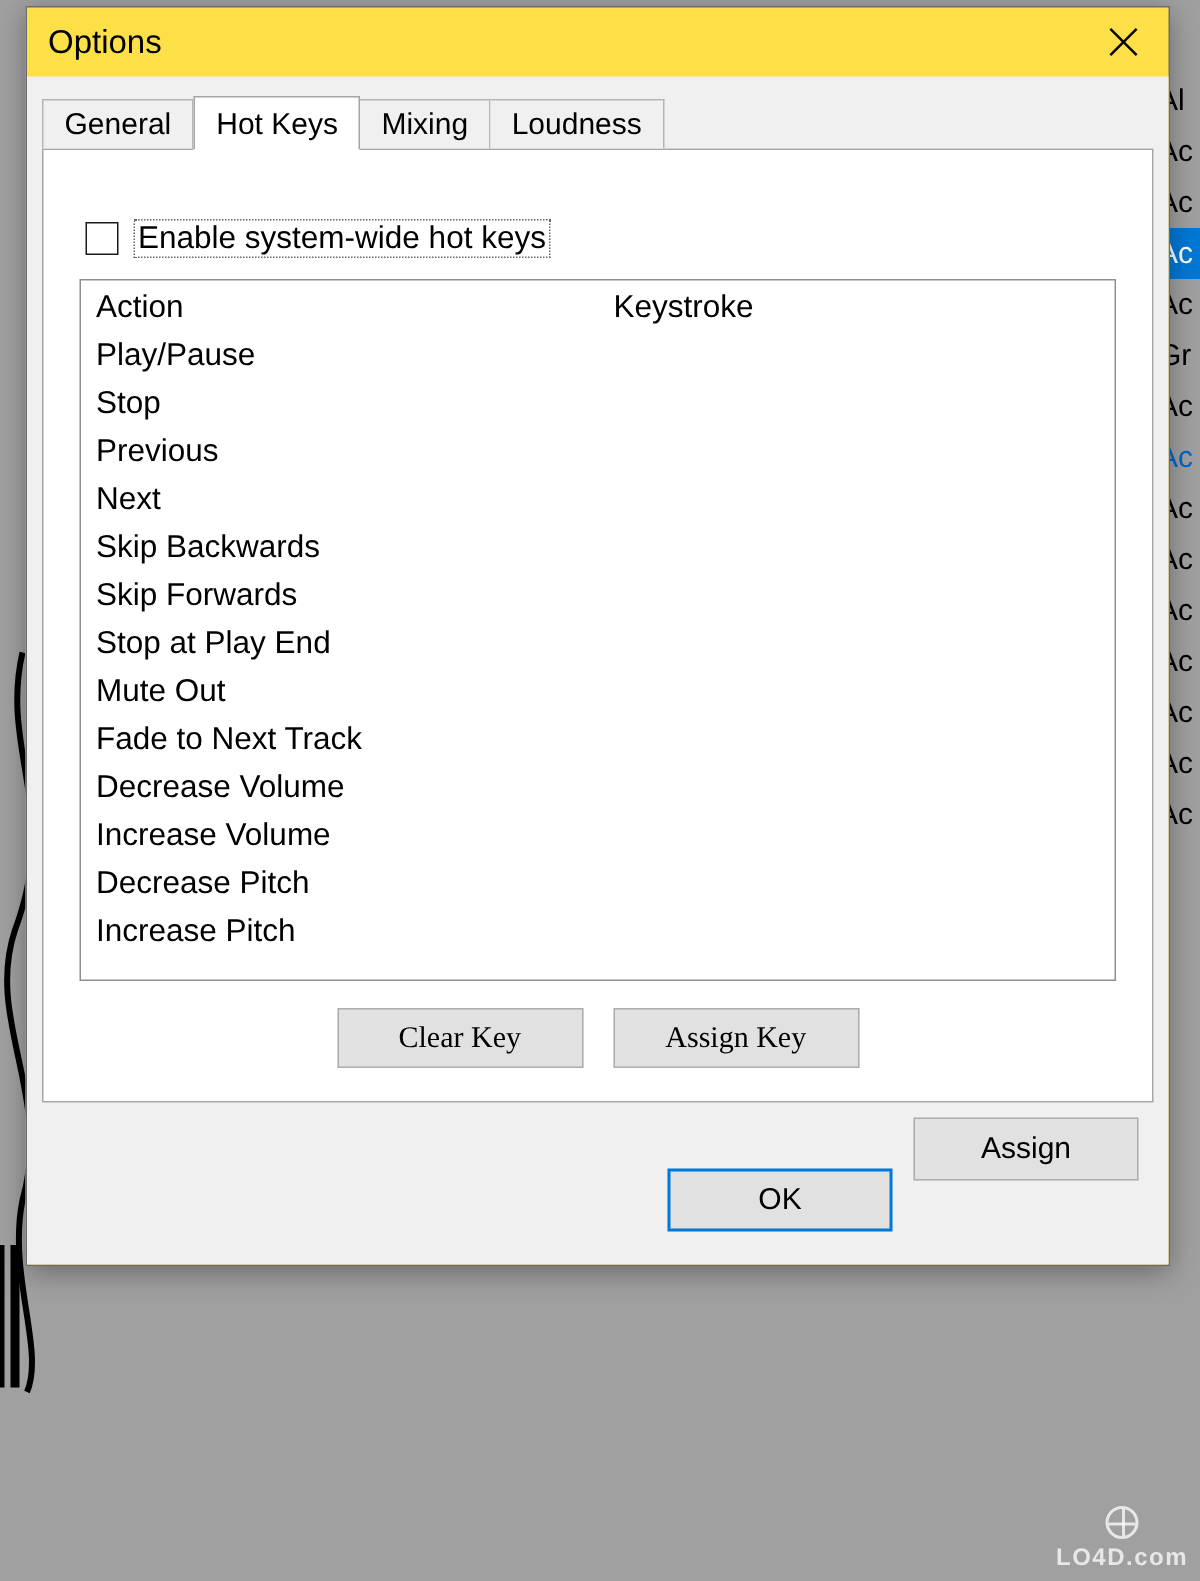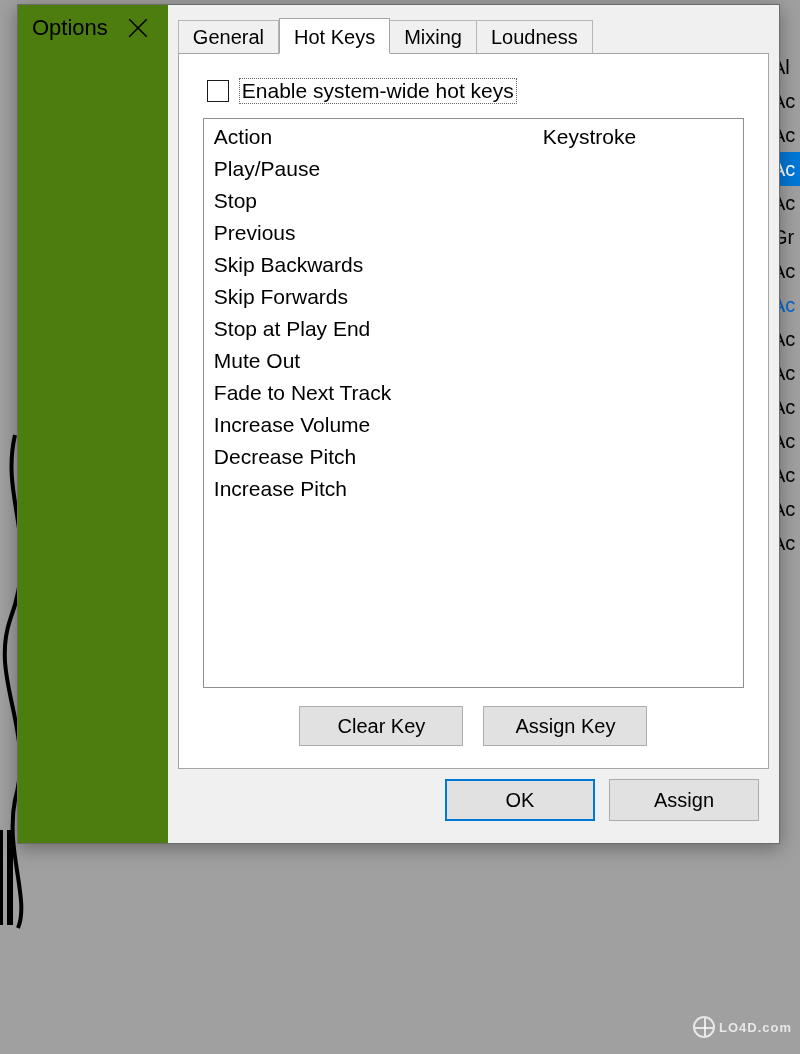--- a/index.html
+++ b/index.html
@@ -40,26 +40,26 @@
   .bg-list .item.sel { background: #0078d7; color: #fff; }
   .bg-list .item.link { color: #0066cc; }
 
   
   .dialog {
     position: absolute;
     left: 17px;
     top: 4px;
     width: 763px;
     height: 840px;
-    background: #4d7c0f;
+    background: #fde047;
     border: 1px solid #6c6c6c;
     box-shadow: 0 4px 18px rgba(0,0,0,0.35);
     z-index: 10;
     display: flex;
-    flex-direction: row;
+    flex-direction: column;
   }
 
   .titlebar {
     height: 46px;
     display: flex;
     align-items: center;
     padding-left: 14px;
     font-size: 22px;
     font-weight: 400;
     color: #000;
@@ -124,20 +124,21 @@
     z-index: 1;
   }
 
   
   .check-row {
     display: flex;
     align-items: center;
     gap: 10px;
     margin-bottom: 14px;
     margin-left: 4px;
+    margin-top: 22px;
   }
   .checkbox {
     width: 22px; height: 22px;
     border: 1px solid #1a1a1a;
     background: #fff;
     cursor: pointer;
     flex: 0 0 auto;
   }
   .check-label {
     font-size: 21px;
@@ -151,78 +152,81 @@
     flex: 1;
     border: 1px solid #8f8f8f;
     background: #fff;
     overflow: hidden;
     font-size: 21px;
     line-height: 32px;
     padding: 2px 0 0 0;
   }
   .listbox .hdr, .listbox .row {
     display: flex;
+    gap: 16px;
   }
   .listbox .col-action {
     width: 315px;
     padding-left: 10px;
   }
   .listbox .col-key {
     flex: 1;
     padding-left: 4px;
     margin-left: 20px;
   }
   .listbox .row { cursor: pointer; }
 
   
   .btn-row {
     display: flex;
     justify-content: center;
     gap: 20px;
     padding: 18px 0 6px 0;
+    font-family: Liberation Serif, serif;
   }
   .btn {
     min-width: 164px;
     height: 40px;
     border: 1px solid #adadad;
     background: #e1e1e1;
     font-size: 20px;
     cursor: pointer;
     display: flex;
     align-items: center;
     justify-content: center;
     font-family: inherit;
   }
-  .btn.default { border: 2px solid #0078d7; }
+  .btn.default { border: 2px solid #0078d7; margin-top: 34px; }
 
   
   .dialog-footer {
     background: #f0f0f0;
     padding: 10px 10px 12px 10px;
     display: flex;
     justify-content: flex-end;
     gap: 14px;
     border-top: 0;
   }
   .dialog-footer .btn { min-width: 150px; height: 42px; }
 
   
   .watermark {
     position: absolute;
     right: 8px;
-    bottom: 16px;
+    bottom: 6px;
     z-index: 50;
     font-family: Arial, sans-serif;
-    font-size: 13px;
+    font-size: 16px;
     font-weight: 600;
     color: rgba(255,255,255,0.75);
     letter-spacing: 1px;
     display: flex;
     align-items: center;
     gap: 4px;
+    flex-direction: column;
   }
   .watermark .globe {
     display: inline-flex;
     width: 22px; height: 22px;
     border: 2px solid rgba(255,255,255,0.75);
     border-radius: 50%;
     position: relative;
   }
   .watermark .globe::before {
     content: "";
@@ -304,40 +308,45 @@
             </div>
             <div class="row">
               <div class="col-action">Stop</div>
               <div class="col-key"></div>
             </div>
             <div class="row">
               <div class="col-action">Previous</div>
               <div class="col-key"></div>
             </div>
             <div class="row">
+              <div class="col-action">Next</div>
               <div class="col-key"></div>
             </div>
             <div class="row">
               <div class="col-action">Skip Backwards</div>
               <div class="col-key"></div>
             </div>
             <div class="row">
               <div class="col-action">Skip Forwards</div>
               <div class="col-key"></div>
             </div>
             <div class="row">
               <div class="col-action">Stop at Play End</div>
               <div class="col-key"></div>
             </div>
             <div class="row">
               <div class="col-action">Mute Out</div>
               <div class="col-key"></div>
             </div>
             <div class="row">
               <div class="col-action">Fade to Next Track</div>
+              <div class="col-key"></div>
+            </div>
+            <div class="row">
+              <div class="col-action">Decrease Volume</div>
               <div class="col-key"></div>
             </div>
             <div class="row">
               <div class="col-action">Increase Volume</div>
               <div class="col-key"></div>
             </div>
             <div class="row">
               <div class="col-action">Decrease Pitch</div>
               <div class="col-key"></div>
             </div>

